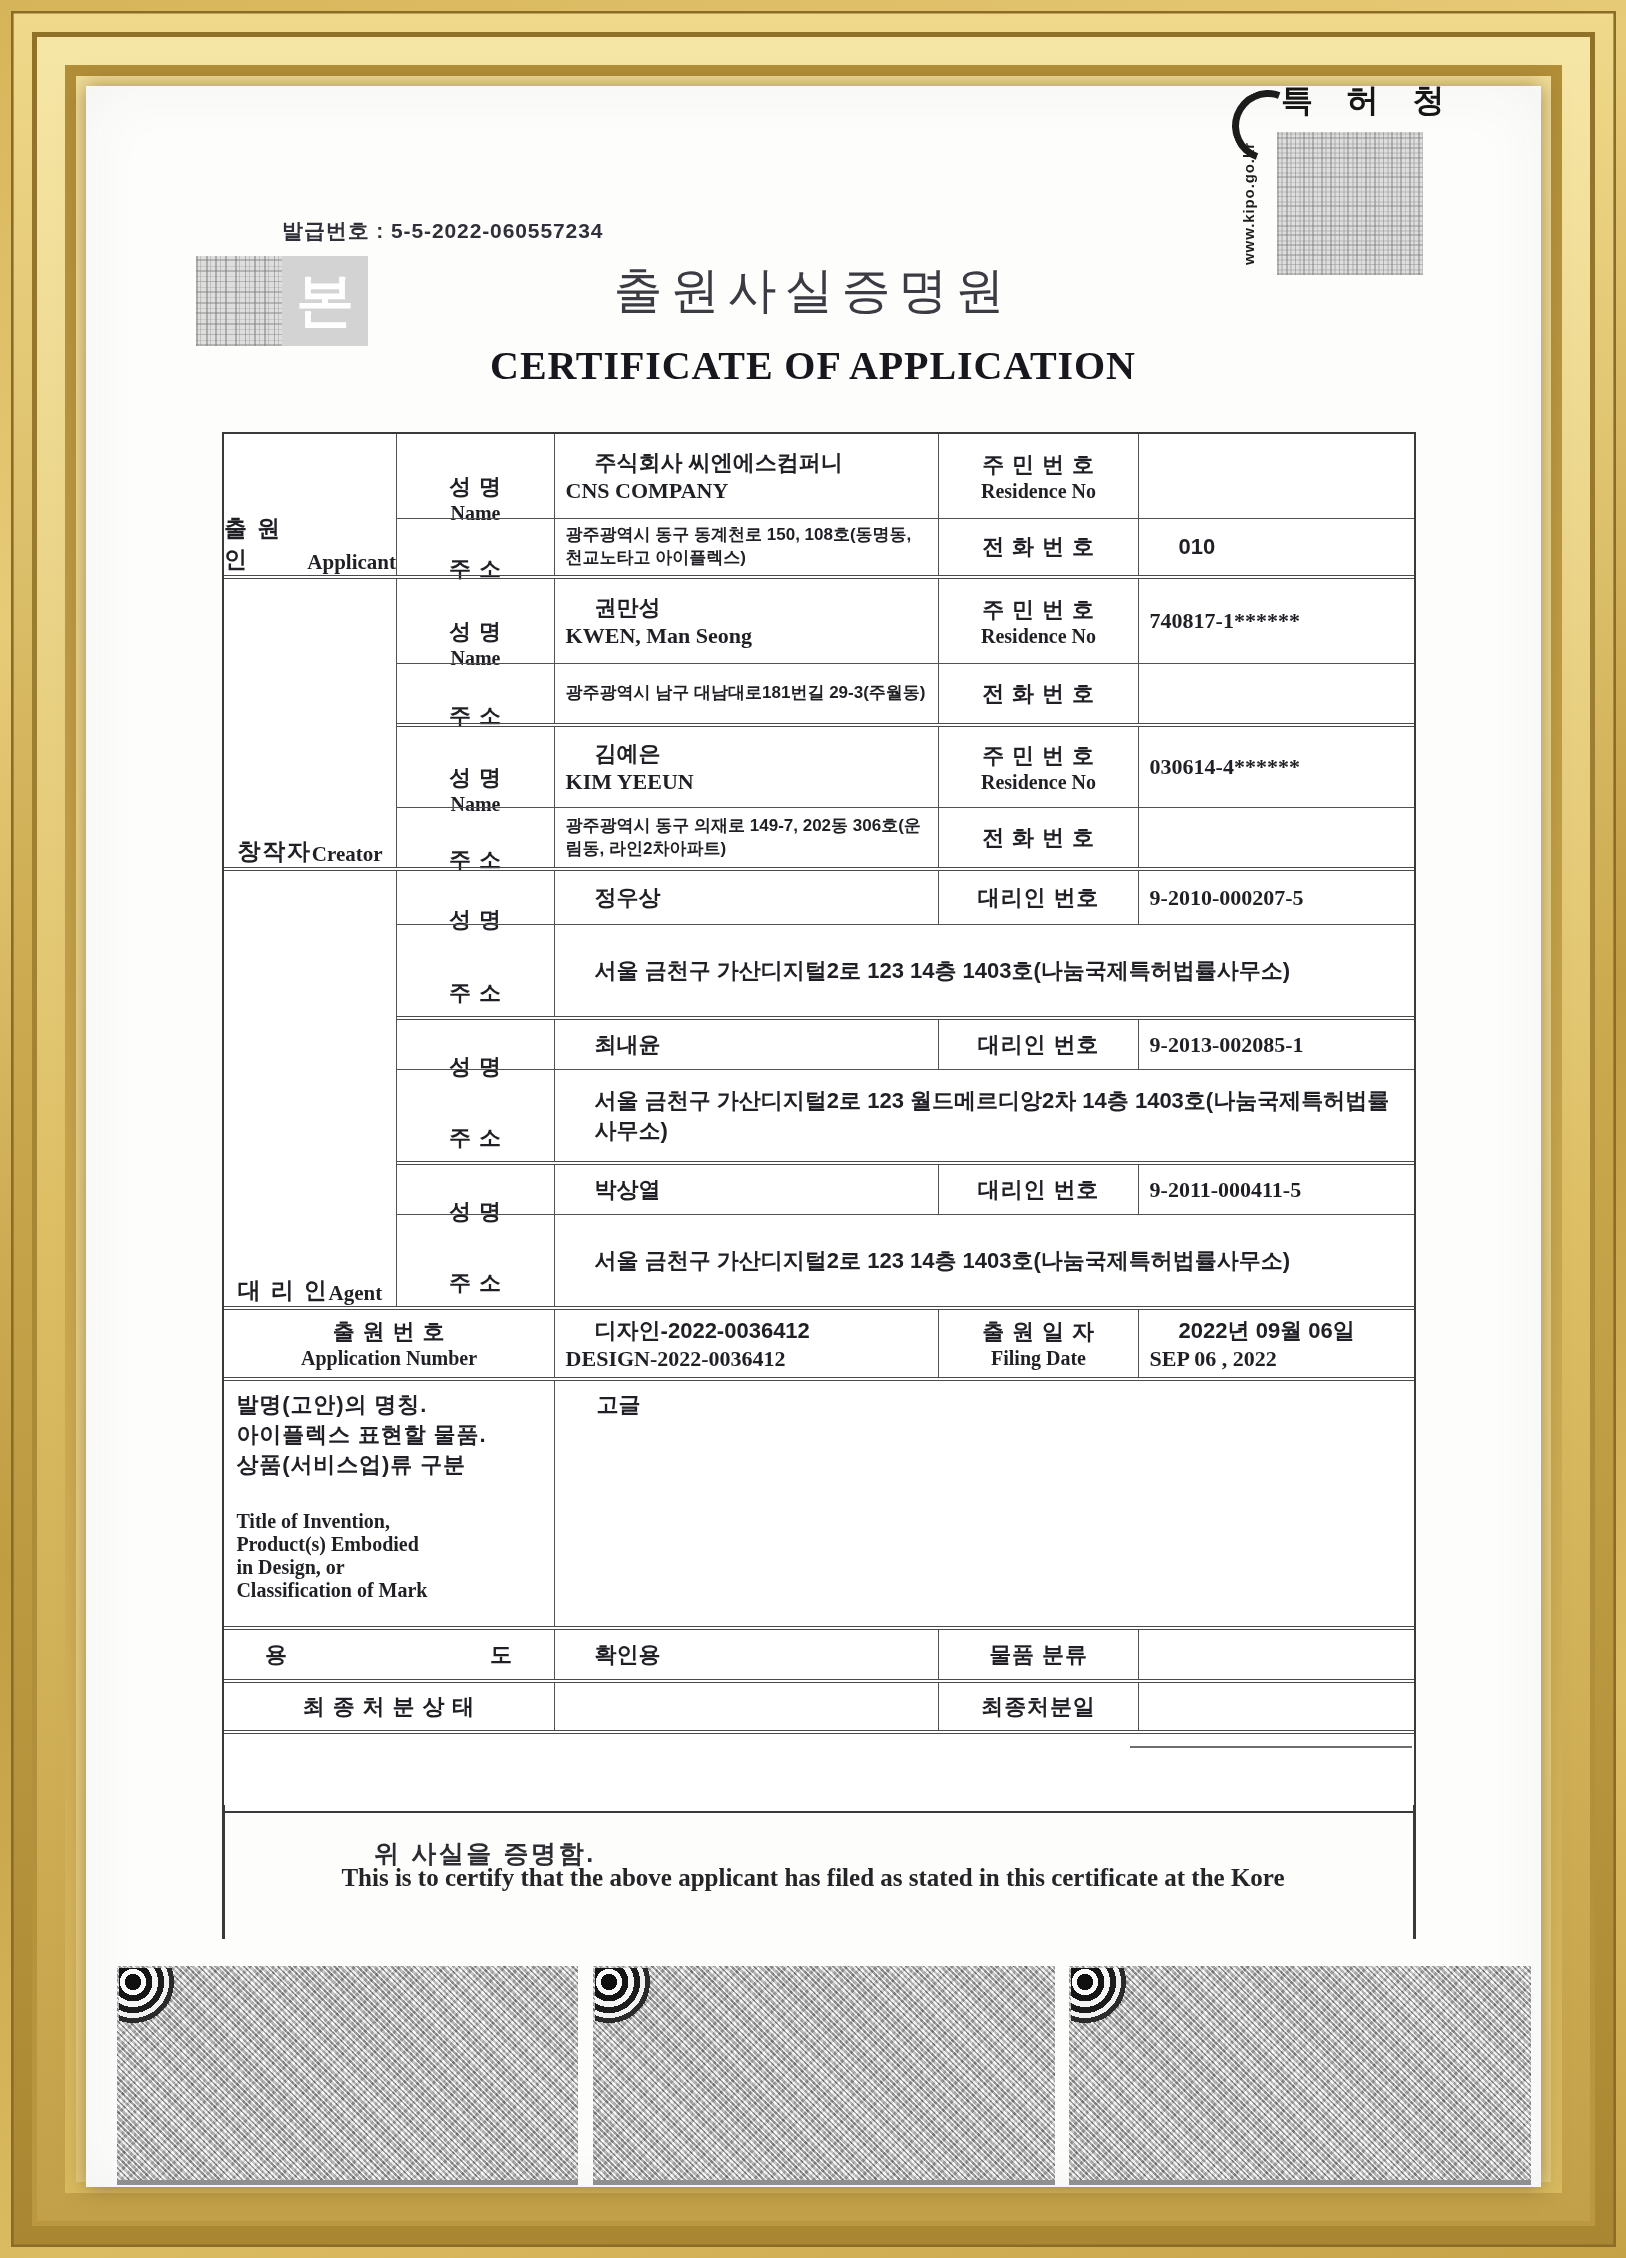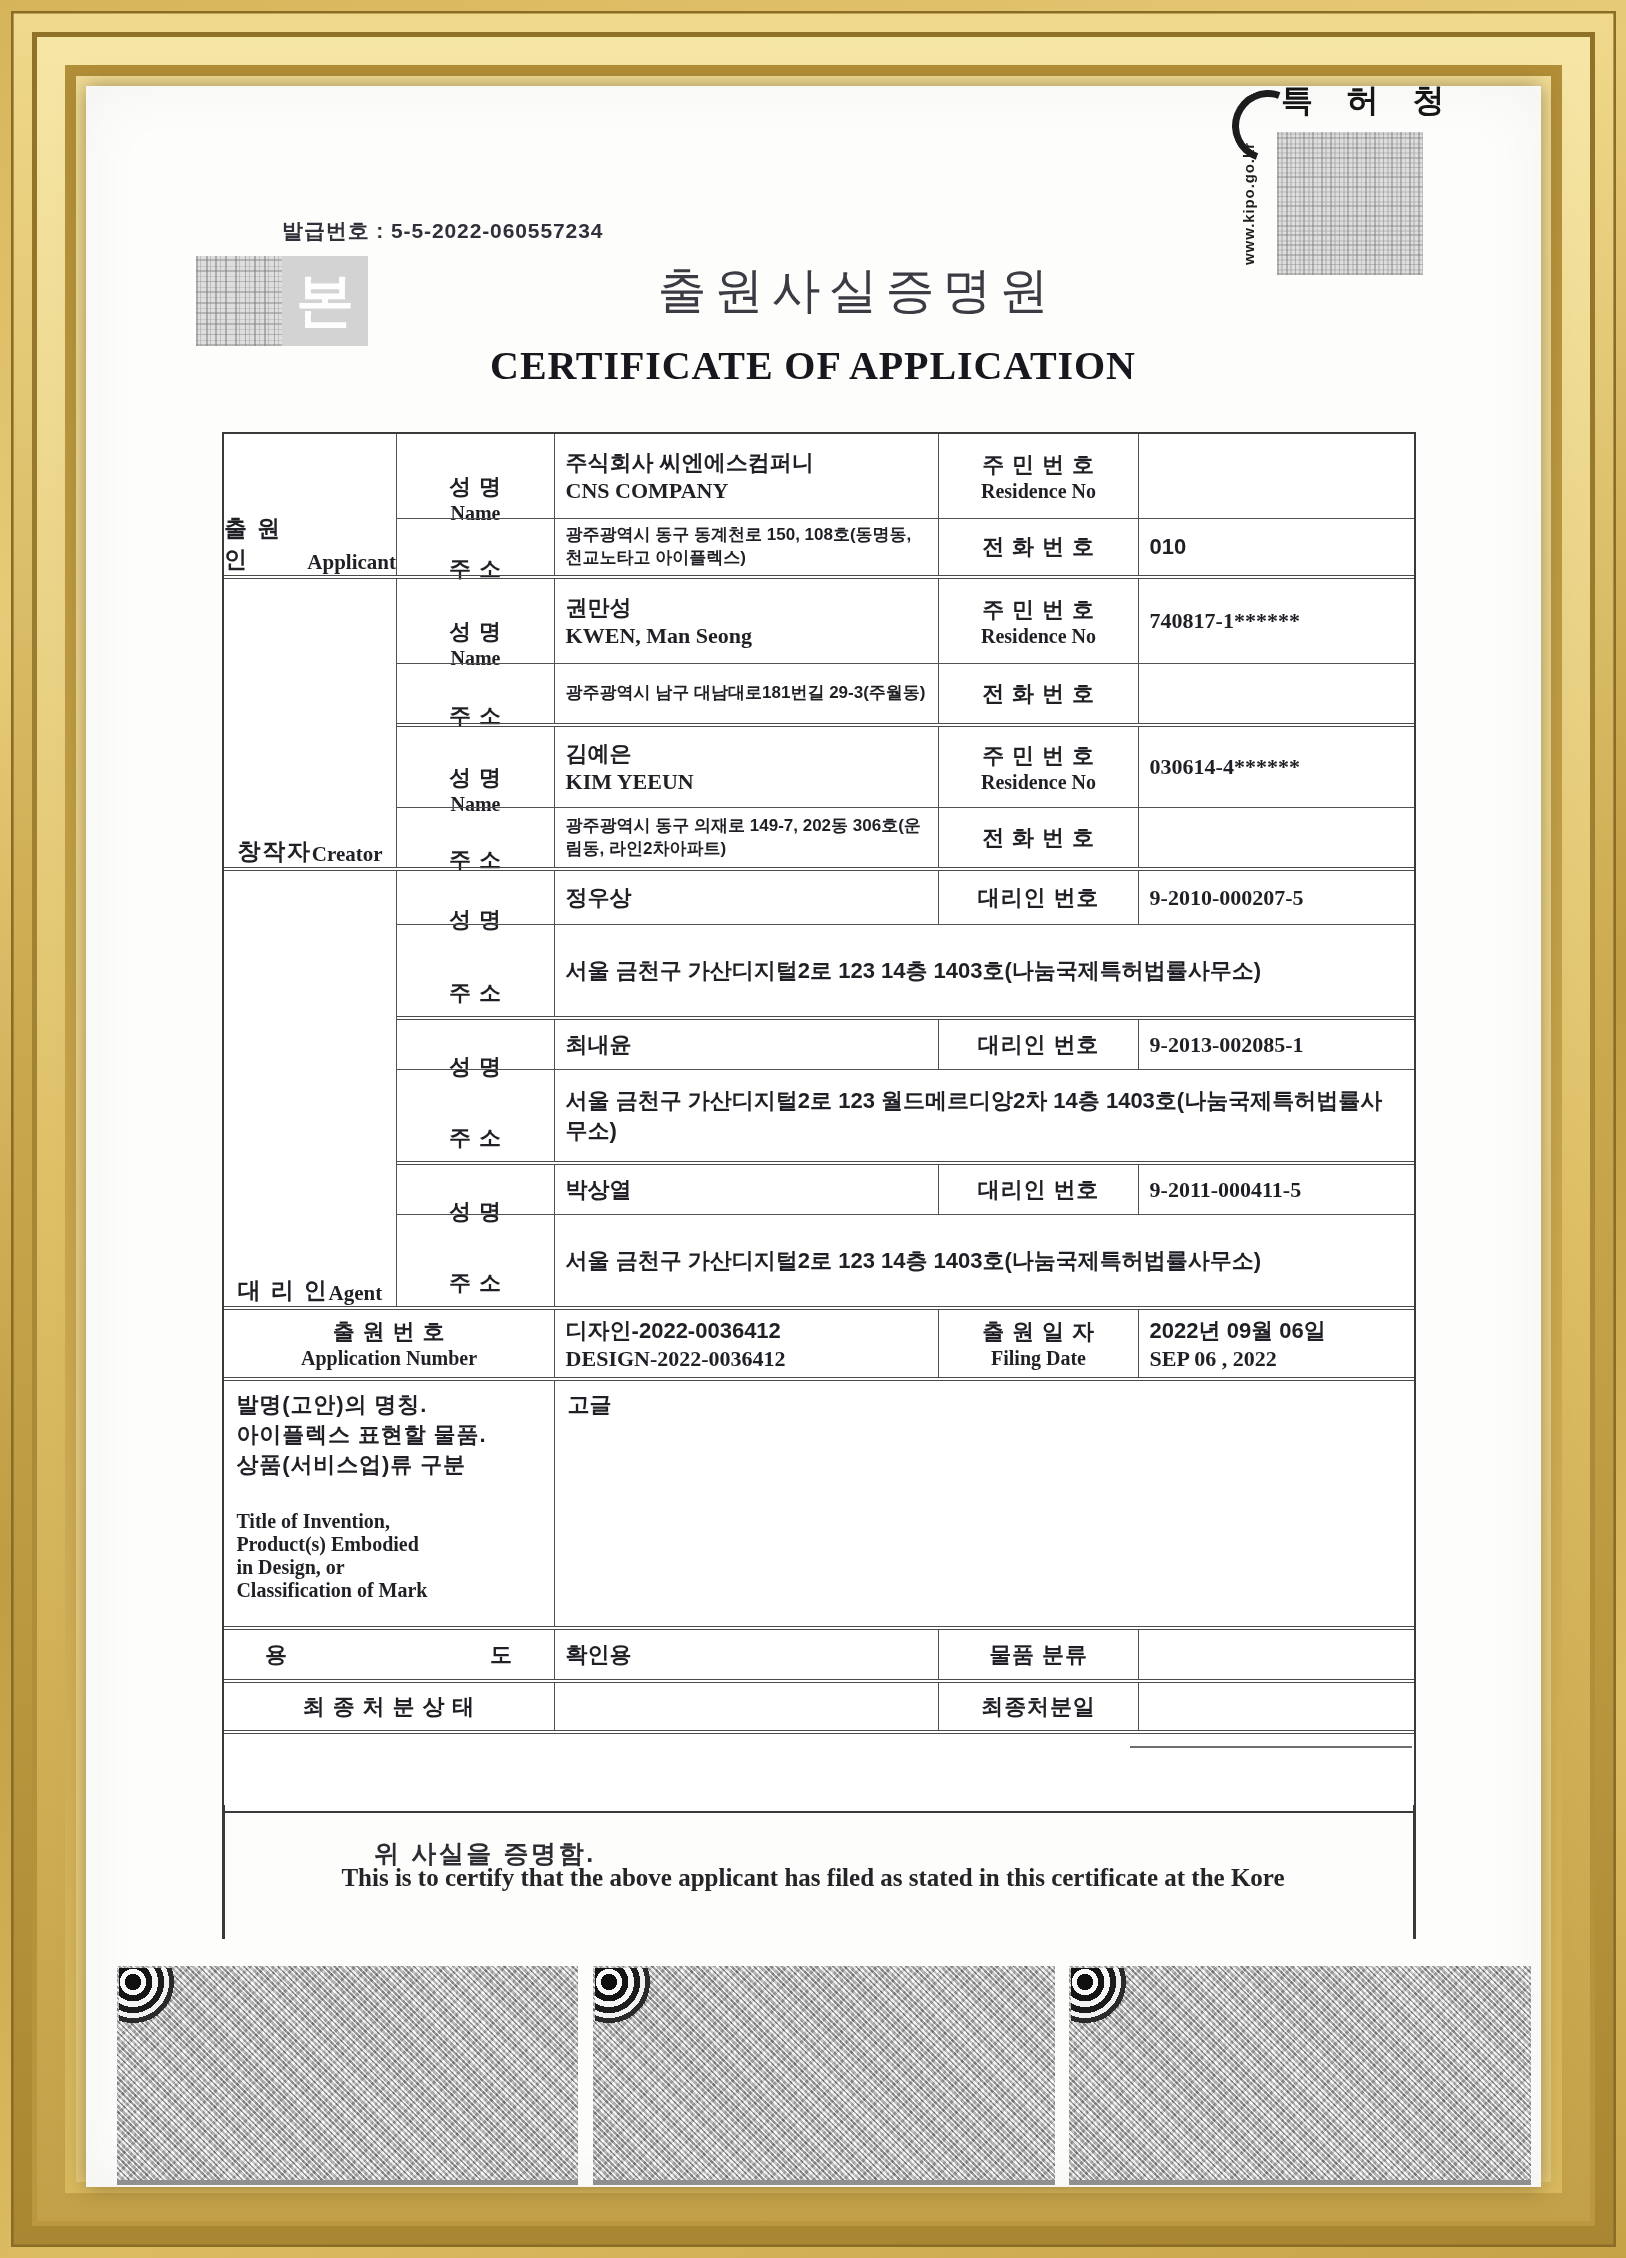--- a/index.html
+++ b/index.html
@@ -31,21 +31,21 @@
     writing-mode:vertical-rl;transform:rotate(180deg);text-align:center;
     font-size:15px;font-weight:bold;color:#1d1d1d;letter-spacing:0.9px;}
   .kipo-square{position:absolute;left:1277px;top:132px;width:146px;height:143px;
     background:
       repeating-linear-gradient(90deg,rgba(110,110,110,.4) 0 1.8px,rgba(255,255,255,0) 1.8px 4.4px,rgba(150,150,150,.35) 4.4px 6.2px,rgba(255,255,255,0) 6.2px 8.8px),
       repeating-linear-gradient(0deg,rgba(120,120,120,.38) 0 1.8px,rgba(255,255,255,0) 1.8px 4.4px,rgba(160,160,160,.3) 4.4px 6.2px,rgba(255,255,255,0) 6.2px 9.7px),
       #dedede;}
   .kipo-wedge{position:absolute;left:1279px;top:141px;width:0;height:0;
     border-top:12.4px solid #2a2a2a;border-right:23px solid transparent;}
   .title-ko{position:absolute;left:86px;width:1454px;top:258px;text-align:center;
-    font-size:49px;font-weight:500;color:#3b3b43;letter-spacing:8px;margin-left:44px;}
+    font-size:49px;font-weight:500;color:#3b3b43;letter-spacing:8px;}
   .title-en{position:absolute;left:86px;width:1454px;top:342px;text-align:center;
     font-family:"Liberation Serif","DejaVu Serif",serif;font-size:40px;font-weight:bold;color:#17171d;letter-spacing:0.9px;}
   
   .tbl{position:absolute;left:222px;top:432px;width:1194px;border:2.6px solid #3a3a3a;box-sizing:border-box;
        display:flex;flex-direction:column;background:#fff;color:#1f1f25;}
   .sec{display:flex;}
   .sep-d{border-top:4.4px double #4a4a4a;}
   .sep-s{border-top:1.8px solid #515151;}
   .grp{width:173px;flex:0 0 173px;border-right:1.8px solid #515151;display:flex;flex-direction:row;
        align-items:flex-end;justify-content:center;box-sizing:border-box;}
@@ -55,21 +55,21 @@
   .row{display:flex;box-sizing:border-box;}
   .cell{box-sizing:border-box;display:flex;flex-direction:column;justify-content:center;min-width:0;}
   .c-field{width:157px;flex:0 0 157px;align-items:center;text-align:center;margin-top:44px;}
   .c-lbl{width:330px;flex:0 0 330px;align-items:center;text-align:center;}
   .c-val{width:384px;flex:0 0 384px;border-left:1.8px solid #515151;padding:3.5px 10.6px;align-items:flex-start;text-align:left;}
   .c-lab2{width:200px;flex:0 0 200px;border-left:1.8px solid #515151;align-items:center;text-align:center;}
   .c-val2{flex:1;border-left:1.8px solid #515151;padding:3.5px 10.6px;align-items:flex-start;}
   .c-wide{flex:1;border-left:1.8px solid #515151;padding:3.5px 10.6px;align-items:flex-start;text-align:left;}
   .ko-l{font-size:22px;font-weight:bold;letter-spacing:0.9px;}
   .en-l{font-family:"Liberation Serif","DejaVu Serif",serif;font-size:20px;font-weight:bold;}
-  .v{font-size:22px;font-weight:bold;}
+  .v{font-size:22px;font-weight:bold;margin-left:29px;}
   .v-en{font-family:"Liberation Serif","DejaVu Serif",serif;font-size:22px;font-weight:bold;}
   .v-sm{font-size:17px;font-weight:bold;line-height:1.35;}
   .h95{height:84px;} .h65{height:57px;} .h68{height:60px;} .h60{height:53px;} .h104{height:92px;}
   .h80{height:71px;} .h282{height:249px;} .h60b{height:53px;} .h58{height:51px;} .h92{height:81px;position:relative;}
   .inv-lbl{justify-content:flex-start;align-items:flex-start;text-align:left;padding:8.8px 12.4px;}
   .inv-val{justify-content:flex-start;padding:8.8px 12.4px;}
   .spread{flex-direction:row;justify-content:space-between;padding:0 41px;align-items:center;}
   .short-line{position:absolute;left:906px;top:11.5px;width:282px;height:2.6px;background:#6e6e6e;}
   .tail{position:absolute;width:2.6px;height:134px;background:#3a3a3a;top:1805px;}
   

